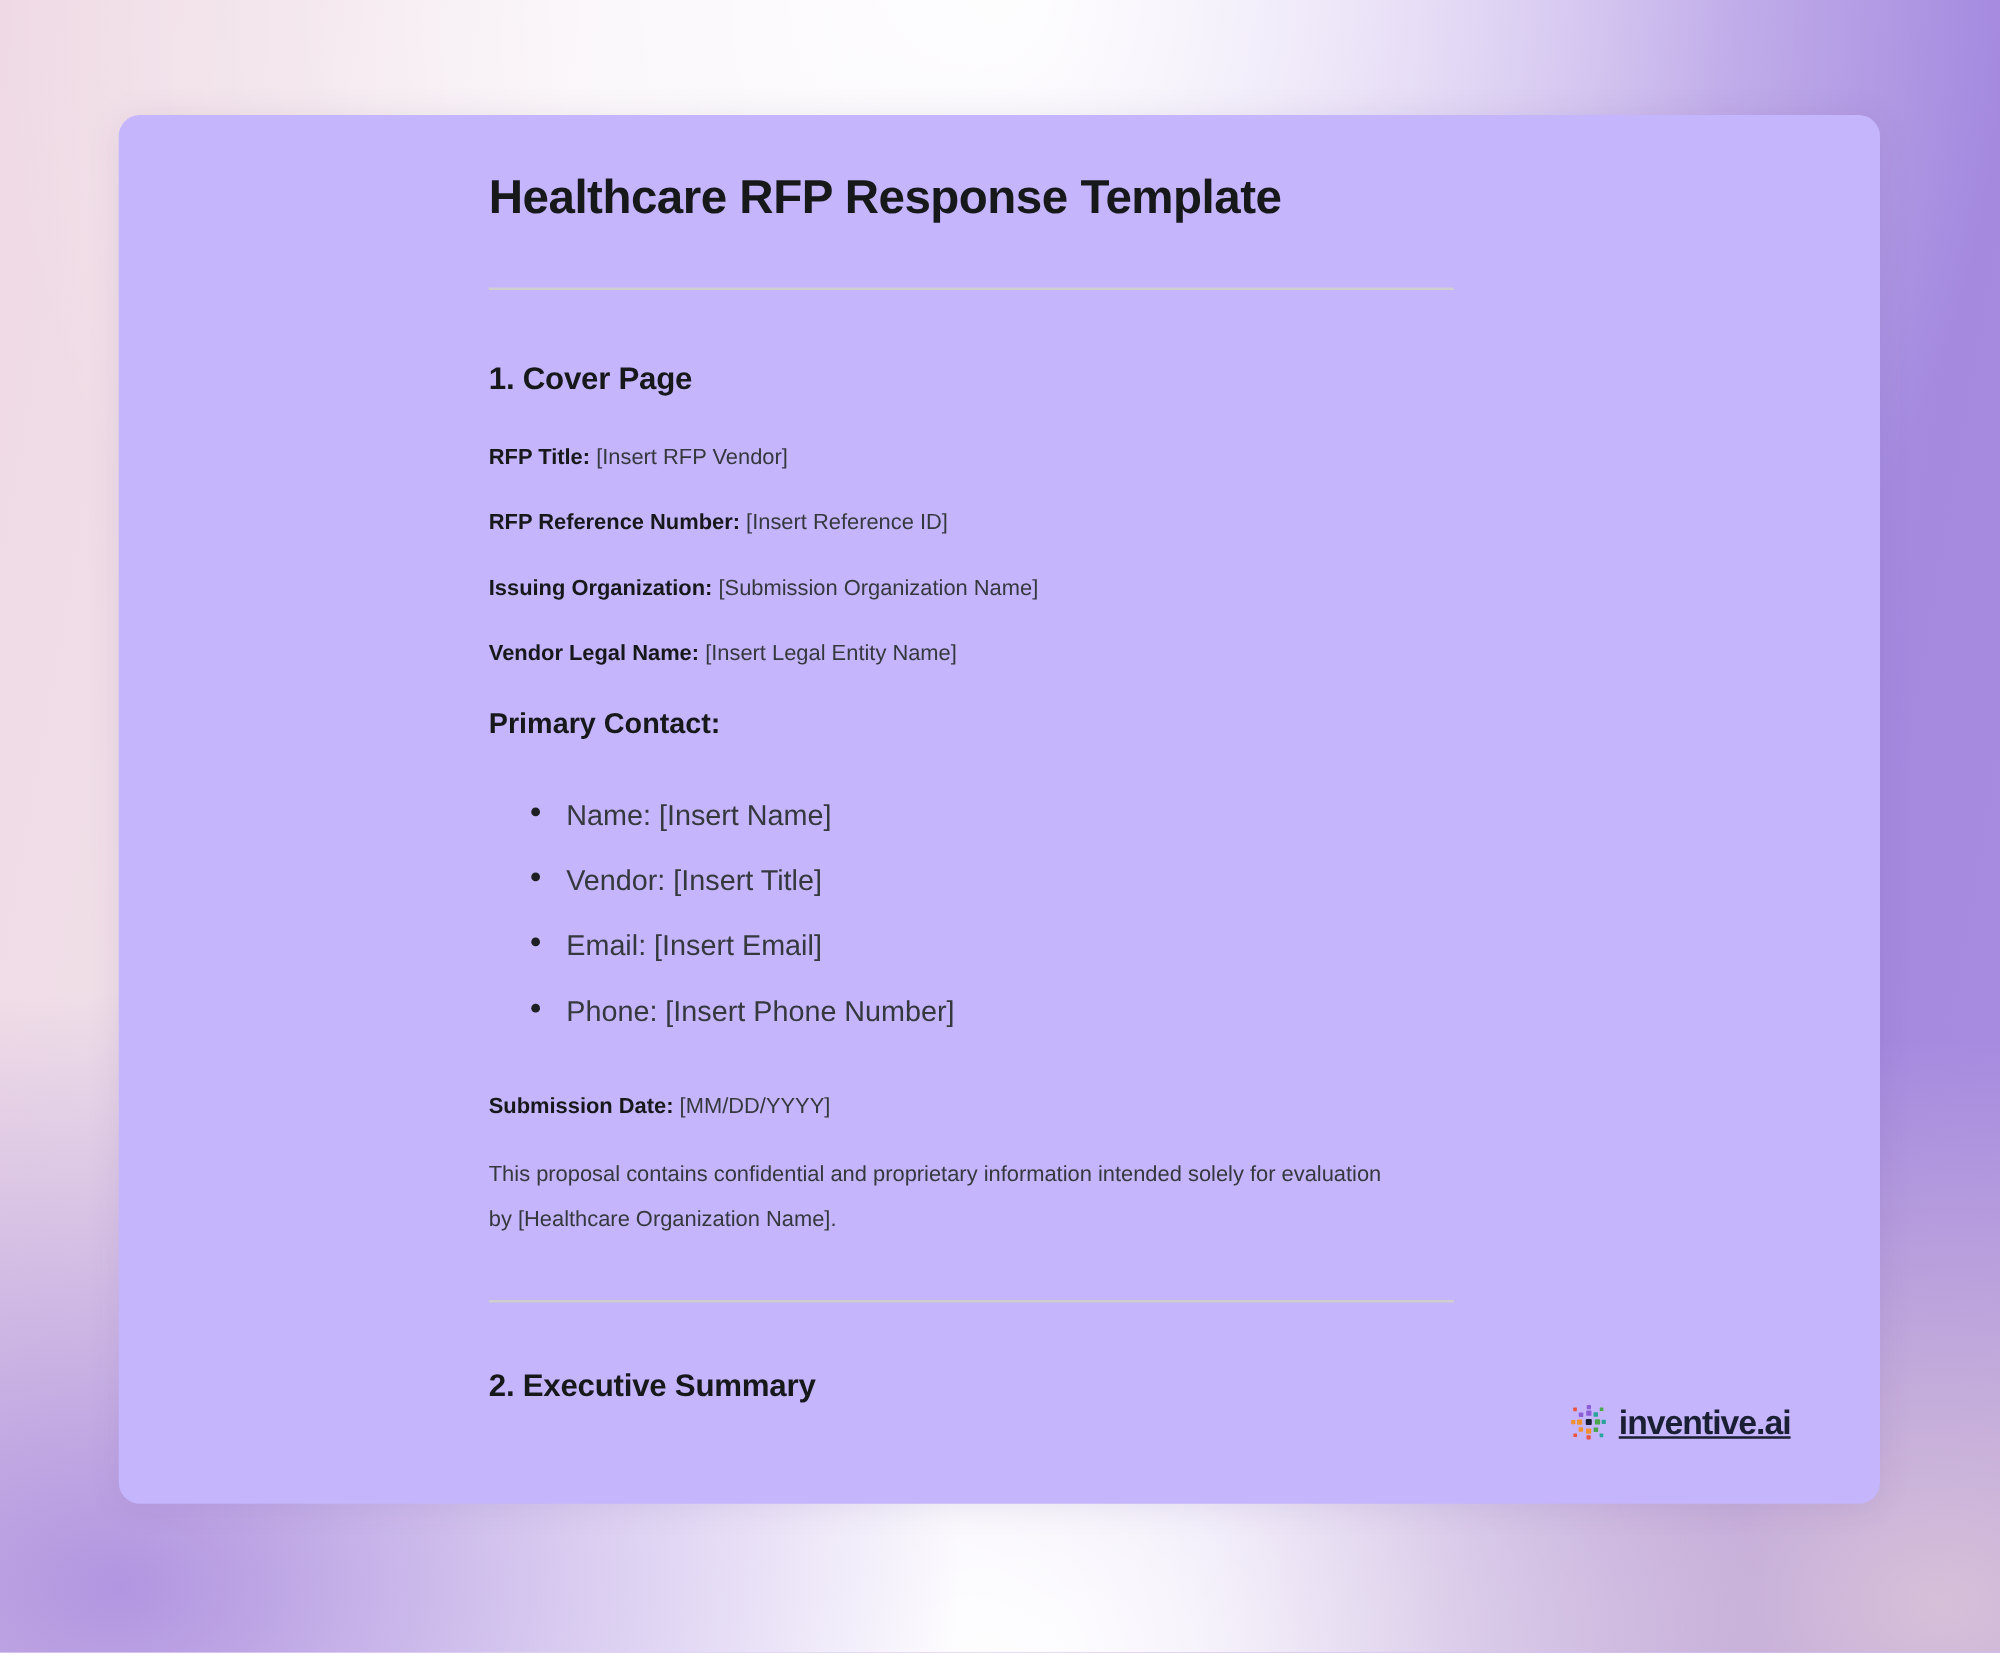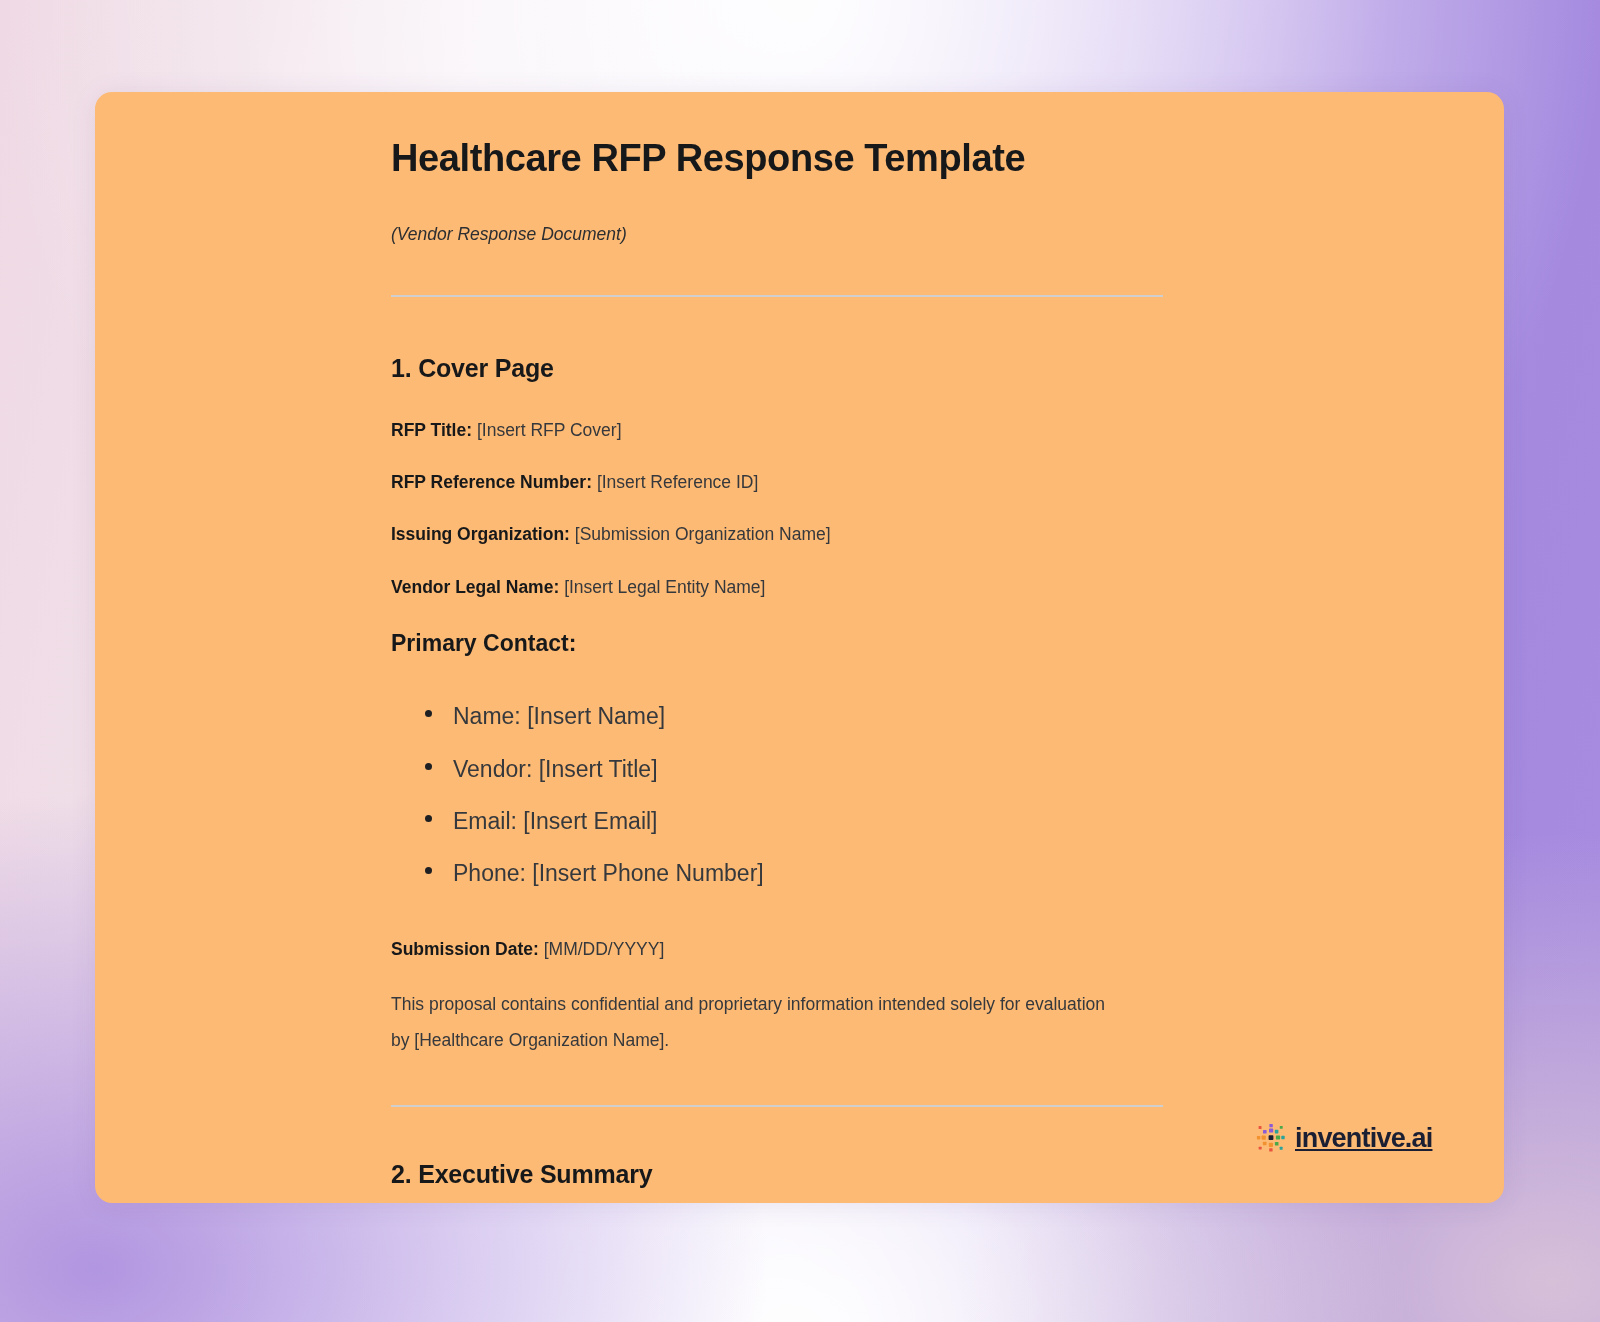--- a/index.html
+++ b/index.html
@@ -43,21 +43,21 @@
       radial-gradient(55% 45% at 50% 100%, rgba(255,255,255,0.75) 0%, rgba(255,255,255,0.0) 70%);
   }
 
   
   #doc-card {
     position: absolute;
     left: 95px;
     top: 92px;
     width: 1409px;
     height: 1111px;
-    background: #fdba74;
+    background: #c4b5fd;
     border-radius: 17px;
     box-shadow: 0 2px 26px rgba(90, 60, 130, 0.10);
     overflow: hidden;
   }
 
   #doc-body {
     position: absolute;
     left: 296px;
     top: 0;
     width: 772px;
@@ -193,29 +193,28 @@
 </head>
 <body>
 
 <div id="backdrop"></div>
 
 <div id="doc-card">
   <div id="doc-body">
 
     <h1 class="doc-title">Healthcare RFP Response Template</h1>
 
-    <p class="doc-subtitle">(Vendor Response Document)</p>
 
     <hr class="rule" id="rule-1">
 
     <h2 class="section-heading" id="cover-heading">1. Cover Page</h2>
 
     <p class="field-line" id="field-rfp-title">
       <span class="lbl">RFP Title:</span>
-      <span>[Insert RFP Cover]</span>
+      <span>[Insert RFP Vendor]</span>
     </p>
 
     <p class="field-line">
       <span class="lbl">RFP Reference Number:</span>
       <span>[Insert Reference ID]</span>
     </p>
 
     <p class="field-line">
       <span class="lbl">Issuing Organization:</span>
       <span>[Submission Organization Name]</span>

